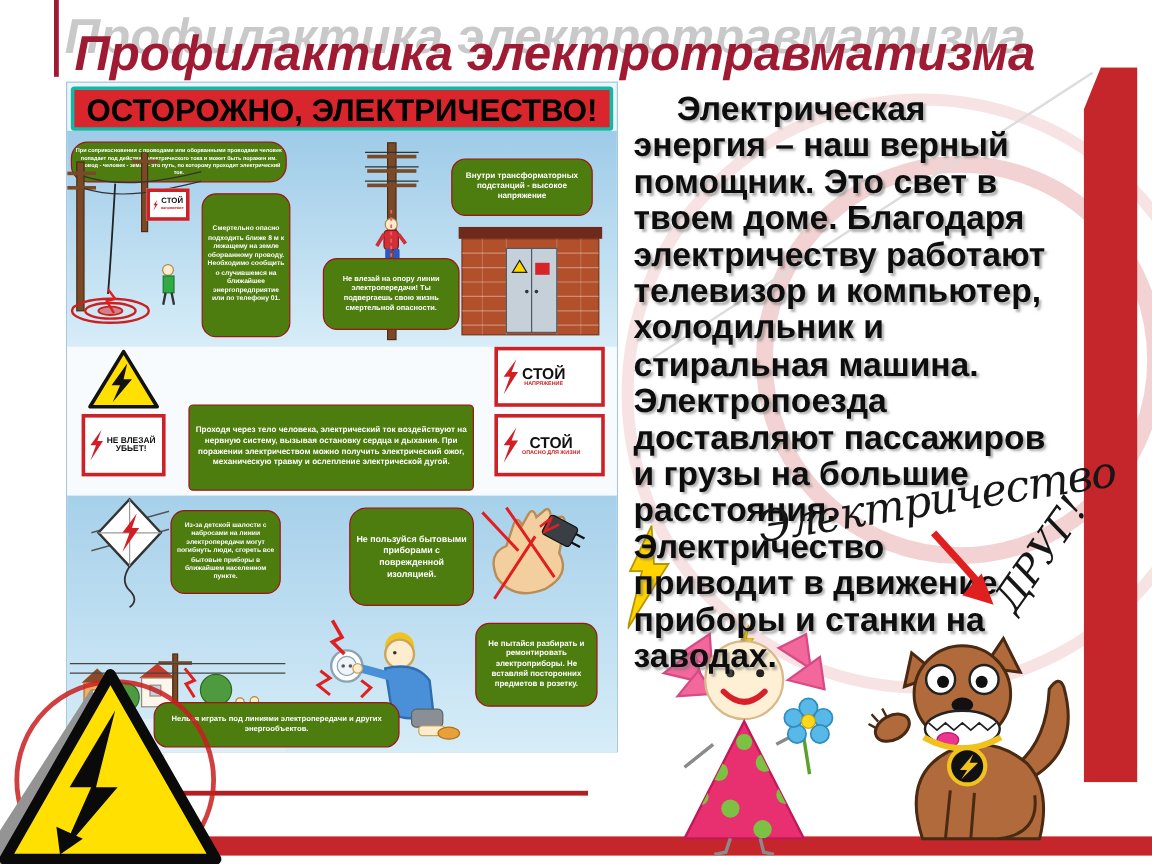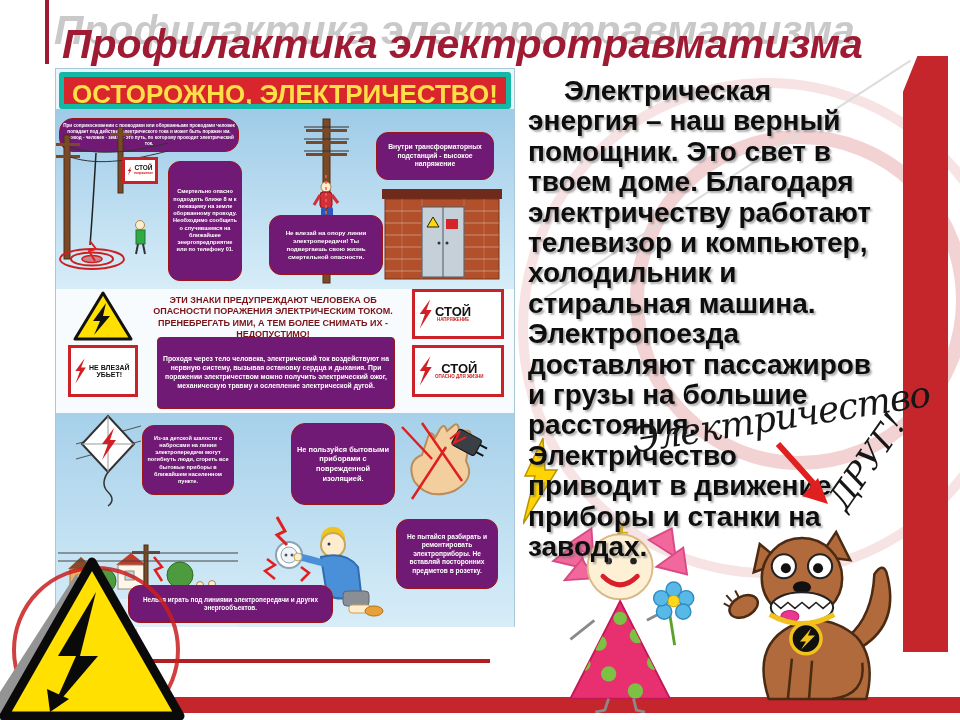--- a/index.html
+++ b/index.html
@@ -48,24 +48,24 @@
 
   
   .poster{position:absolute;left:55px;top:68px;width:460px;height:559px;background:#eaf5fb;
           border:1px solid #a8c8da;z-index:1;}
   .p-band{position:absolute;left:0;width:458px;}
   .p-sky1{top:40px;height:180px;background:linear-gradient(#9ecbe8,#d7edf8);}
   .p-white{top:220px;height:124px;background:#f7fbfd;}
   .p-sky2{top:344px;height:214px;background:linear-gradient(#a6d0ea,#d7edf8);}
 
   .p-header{position:absolute;left:3px;top:3px;width:452px;height:37px;background:#d8262c;
-            border:5px solid #14b8a6;border-radius:3px;color:#fde047;font-weight:bold;
+            border:3px solid #14b8a6;border-radius:3px;color:#000000;font-weight:bold;
             font-size:26px;text-align:center;line-height:35px;white-space:nowrap;overflow:hidden;}
 
-  .red-box{position:absolute;background:#701a75;border:1.5px solid #9e1418;border-radius:10px;
+  .red-box{position:absolute;background:#4d7c0f;border:1.5px solid #9e1418;border-radius:10px;
            color:#fff;font-weight:bold;text-align:center;display:flex;align-items:center;
            justify-content:center;padding:3px;line-height:1.3;}
   .red-box.sq{border-radius:4px;}
 
   .sign{position:absolute;background:#fff;border:3px solid #cc2127;display:flex;align-items:center;
         justify-content:flex-start;gap:2px;padding:1px 2px;}
   .sign .txt{text-align:center;font-weight:bold;color:#111;line-height:1.05;}
   .sign .sub{display:block;color:#c22;font-weight:bold;}
 
   .p-note{position:absolute;color:#7a1216;font-weight:bold;text-align:center;}
@@ -157,21 +157,20 @@
       <rect x="64" y="30" width="12" height="10" fill="#d5252b"></rect>
     </svg>
 
     <div class="red-box" style="left:213px;top:146px;width:114px;height:60px;font-size:6.2px;border-radius:12px;">Не влезай на опору линии электропередачи! Ты подвергаешь свою жизнь смертельной опасности.</div>
 
     <svg class="p-el" style="left:16px;top:221px;" width="62" height="52" viewBox="0 0 62 52">
       <polygon points="31,3 3,49 59,49" fill="#ffe000" stroke="#111" stroke-width="3" stroke-linejoin="round"></polygon>
       <polygon points="34,13 21,31 28,31 22,45 38,26 31,26" fill="#111"></polygon>
     </svg>
 
-    <div class="p-note" style="left:94px;top:226px;width:246px;font-size:9px;line-height:1.25;">ЭТИ ЗНАКИ ПРЕДУПРЕЖДАЮТ ЧЕЛОВЕКА ОБ ОПАСНОСТИ ПОРАЖЕНИЯ ЭЛЕКТРИЧЕСКИМ ТОКОМ. ПРЕНЕБРЕГАТЬ ИМИ, А ТЕМ БОЛЕЕ СНИМАТЬ ИХ - НЕДОПУСТИМО!</div>
 
     <div class="sign" style="left:356px;top:220px;width:92px;height:50px;">
       <svg width="16" height="34" viewBox="0 0 12 24">
         <polygon points="10,1 2,12 6,12 2,23 11,9 7,9" fill="#d21f26"></polygon>
         </svg>
       <span class="txt" style="font-size:13px;">
         <span>СТОЙ</span>
         <span class="sub" style="font-size:4.5px;">НАПРЯЖЕНИЕ</span>
       </span>
     </div>

